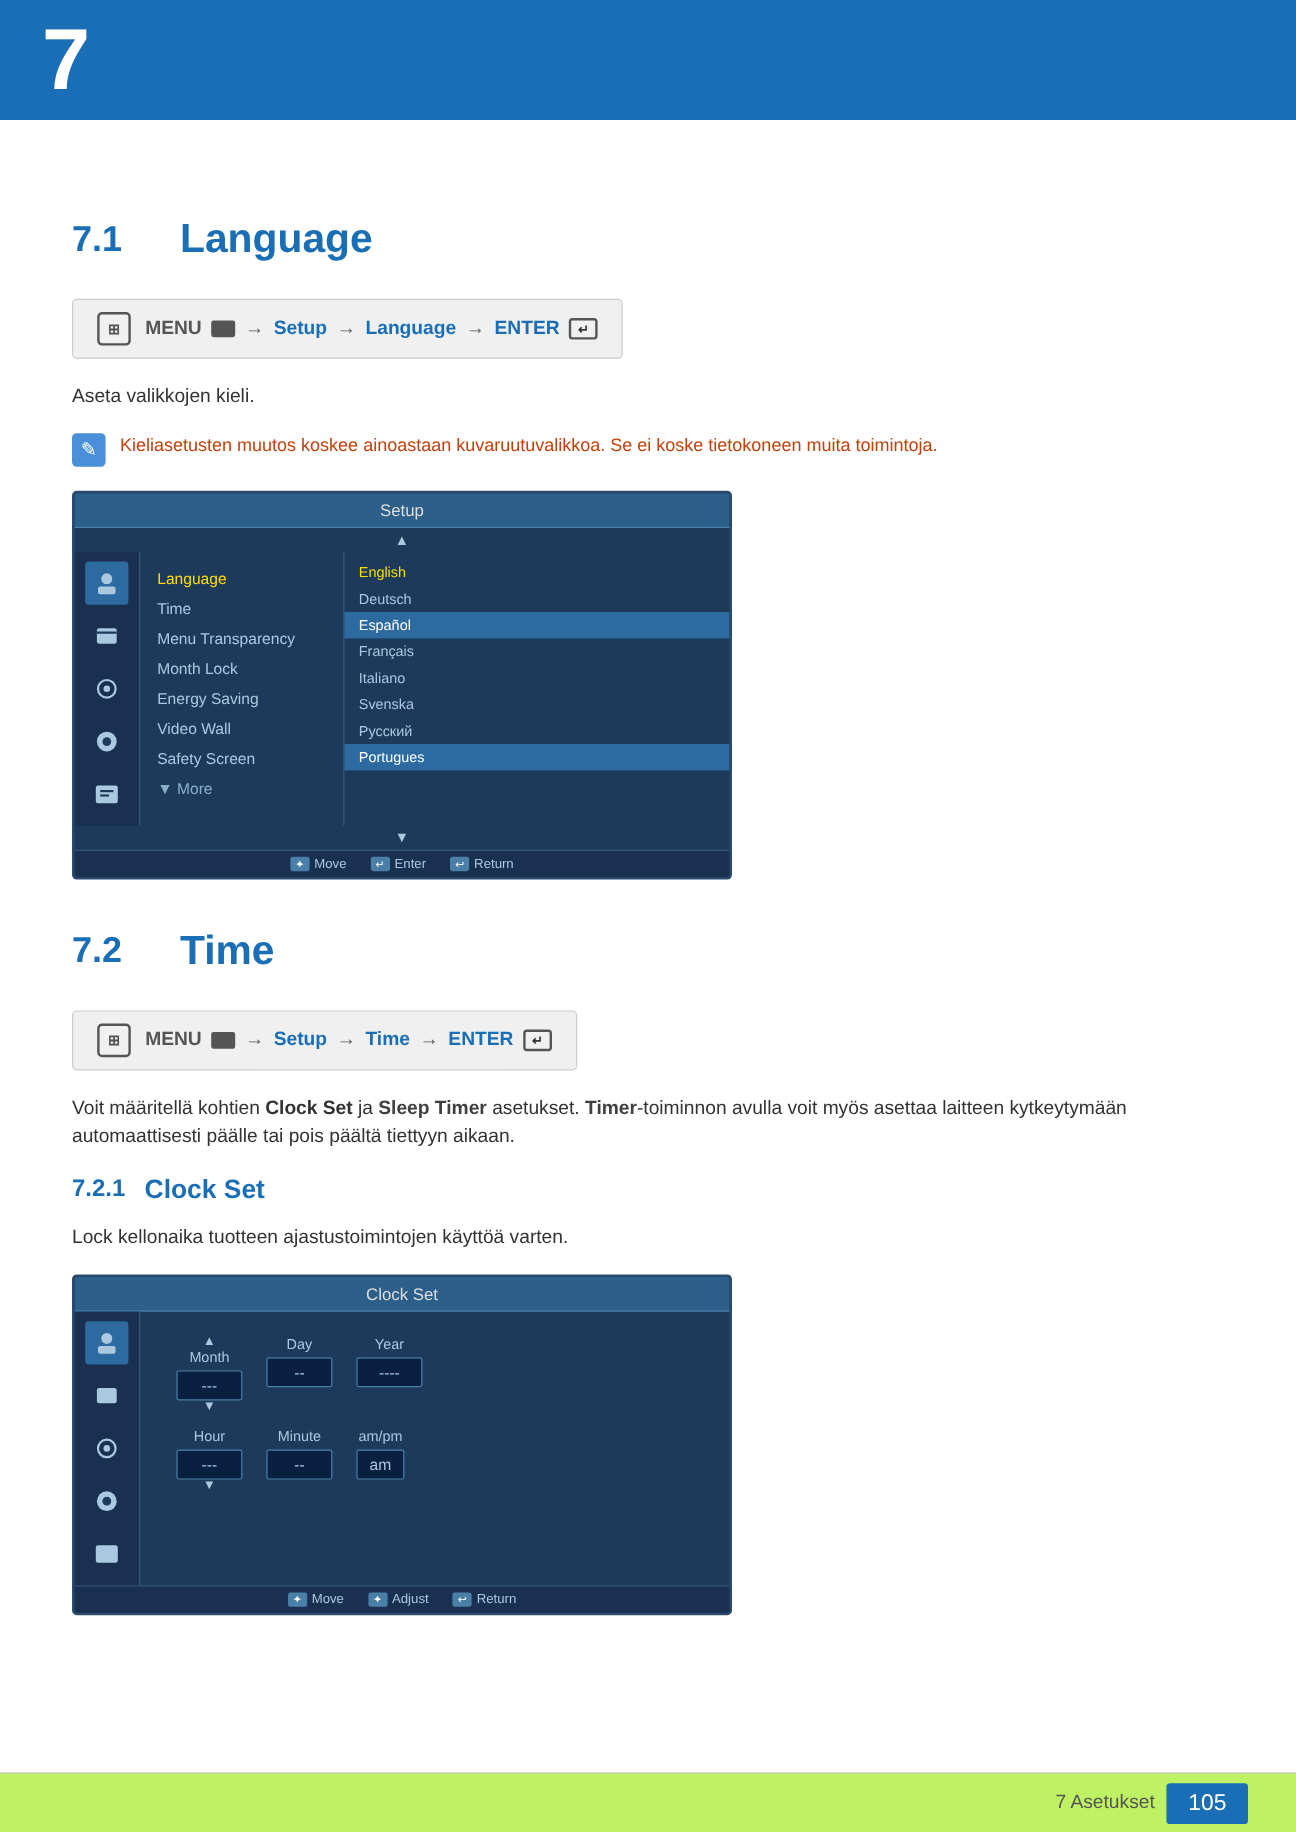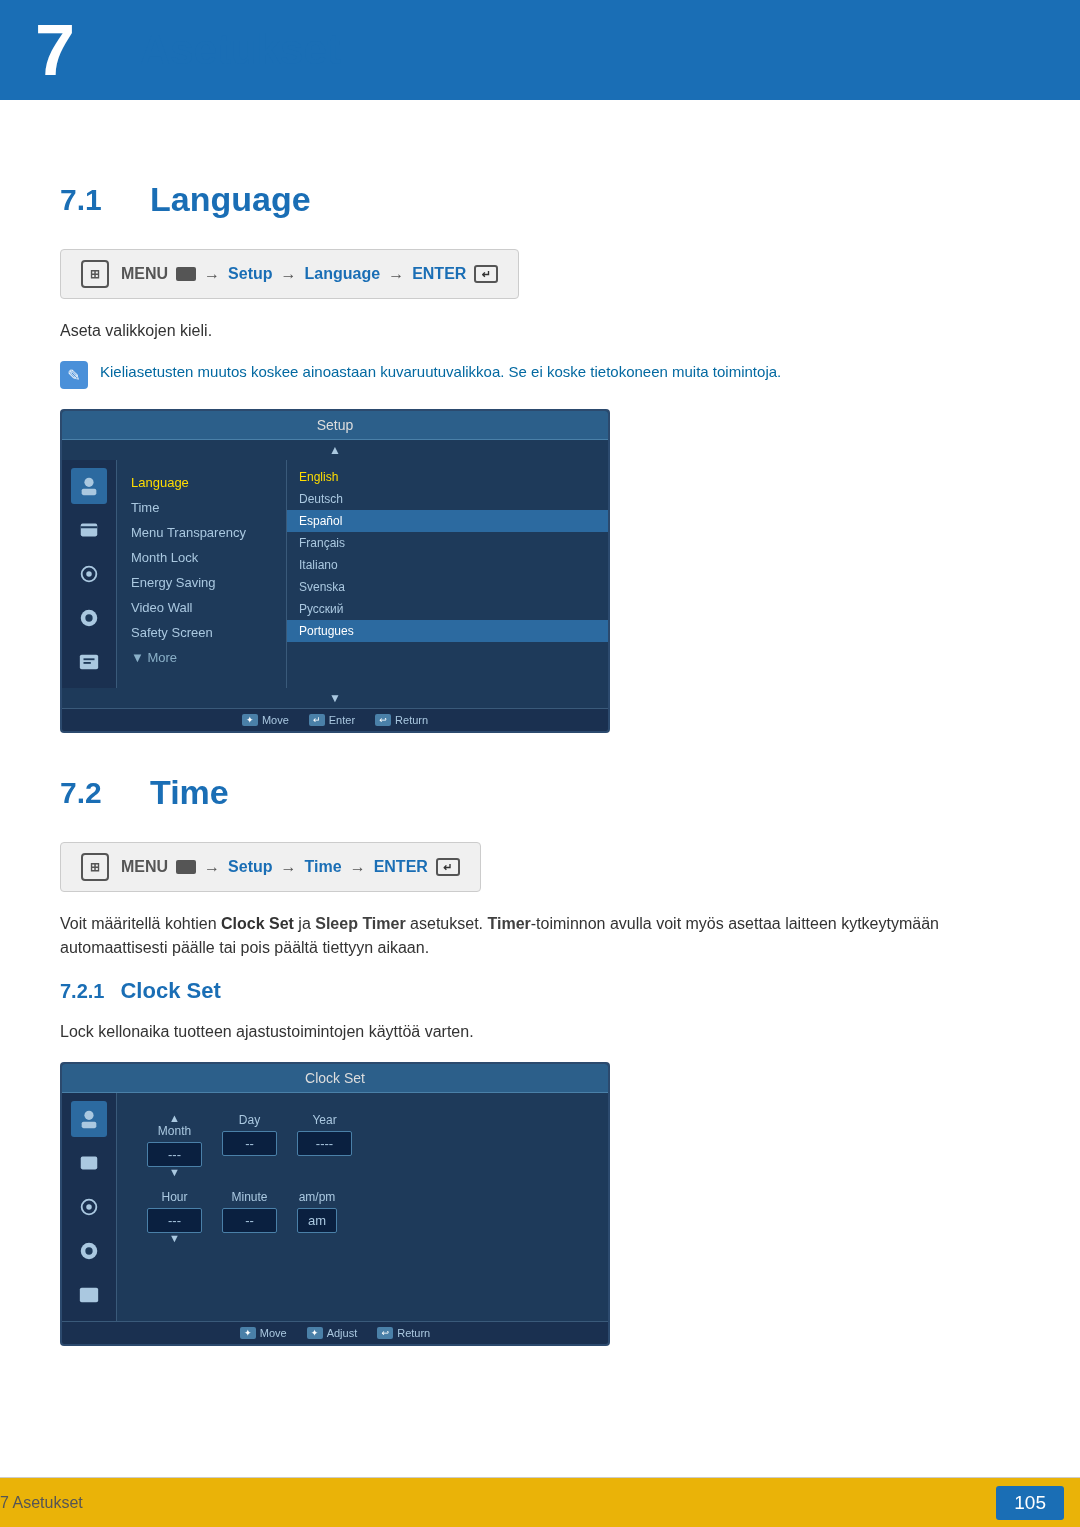--- a/index.html
+++ b/index.html
@@ -160,21 +160,21 @@
       align-items: center;
       justify-content: center;
     }
     .note-icon::after {
       content: '✎';
       color: white;
       font-size: 16px;
     }
     .note-text {
       font-size: 15px;
-      color: #0369a1;
+      color: #c2410c;
       line-height: 1.5;
     }
 
     
     .screen-mockup {
       background: #2c4a6e;
       border-radius: 4px;
       padding: 2px;
       margin-bottom: 40px;
       max-width: 550px;
@@ -366,26 +366,26 @@
     .bold { font-weight: bold; }
     .blue { color: #404040; }
 
     
     .page-footer {
       position: absolute;
       bottom: 0;
       left: 0;
       right: 0;
       height: 50px;
-      background: #eab308;
+      background: #bef264;
       border-top: 1px solid #ccc;
       display: flex;
       align-items: center;
-      justify-content: space-between;
-      padding-right: 16px;
+      justify-content: flex-end;
+      padding-right: 40px;
       gap: 10px;
     }
     .footer-section-label {
       font-size: 16px;
       color: #555;
     }
     .footer-page-num {
       background: #1a6eb5;
       color: white;
       font-size: 19px;

